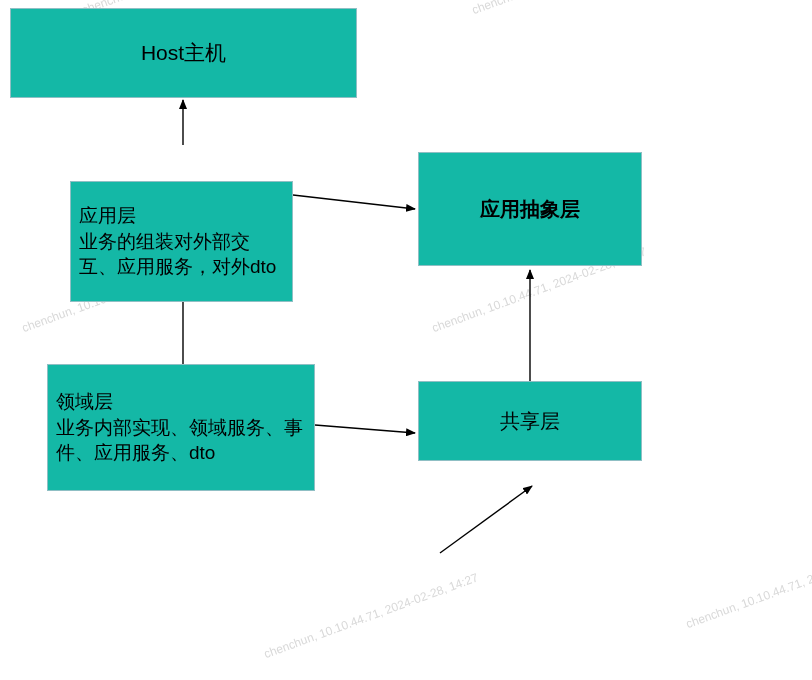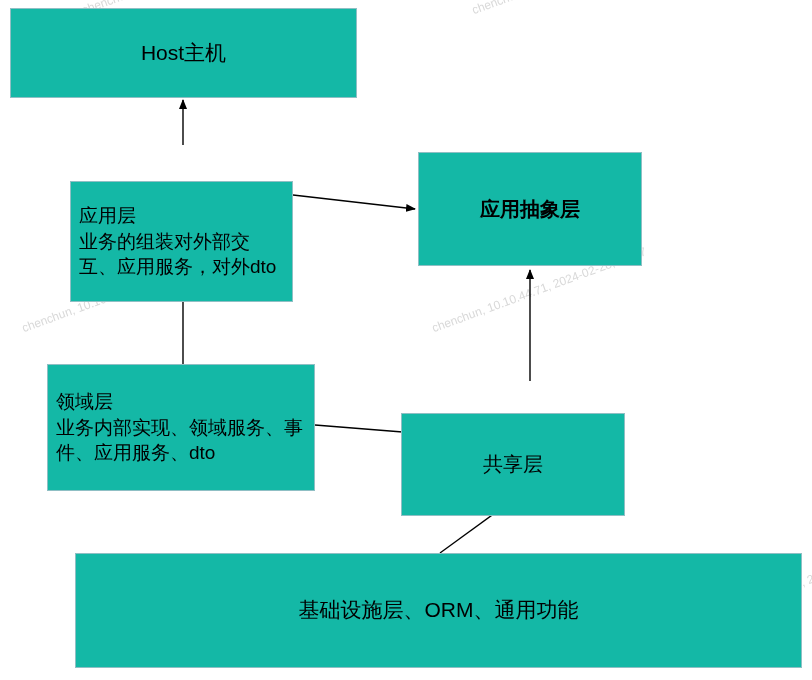--- a/index.html
+++ b/index.html
@@ -56,26 +56,25 @@
     font-weight: bold;
   }
   .n-domain {
     left: 47px;
     top: 364px;
     width: 268px;
     height: 127px;
     font-size: 19px;
   }
   .n-share {
-    left: 401px;
+    left: 418px;
     top: 381px;
     width: 224px;
-    height: 103px;
+    height: 80px;
     font-size: 20px;
-    margin-top: 32px;
   }
   .n-infra {
     left: 75px;
     top: 553px;
     width: 727px;
     height: 115px;
     font-size: 21px;
   }
   svg.arrows {
     position: absolute;
@@ -128,15 +127,14 @@
     <line x1="440" y1="553" x2="532" y2="486" stroke="#000000" stroke-width="1.4" marker-end="url(#ah)"></line>
   </svg>
 
   <div class="node n-host">Host主机</div>
   <div class="node n-app">应用层
 业务的组装对外部交互、应用服务，对外dto</div>
   <div class="node n-appabs">应用抽象层</div>
   <div class="node n-domain">领域层
 业务内部实现、领域服务、事件、应用服务、dto</div>
   <div class="node n-share">共享层</div>
-  <div class="node n-infra">基础设施层、ORM、通用功能</div>
 
 </div>
 
 </body></html>

